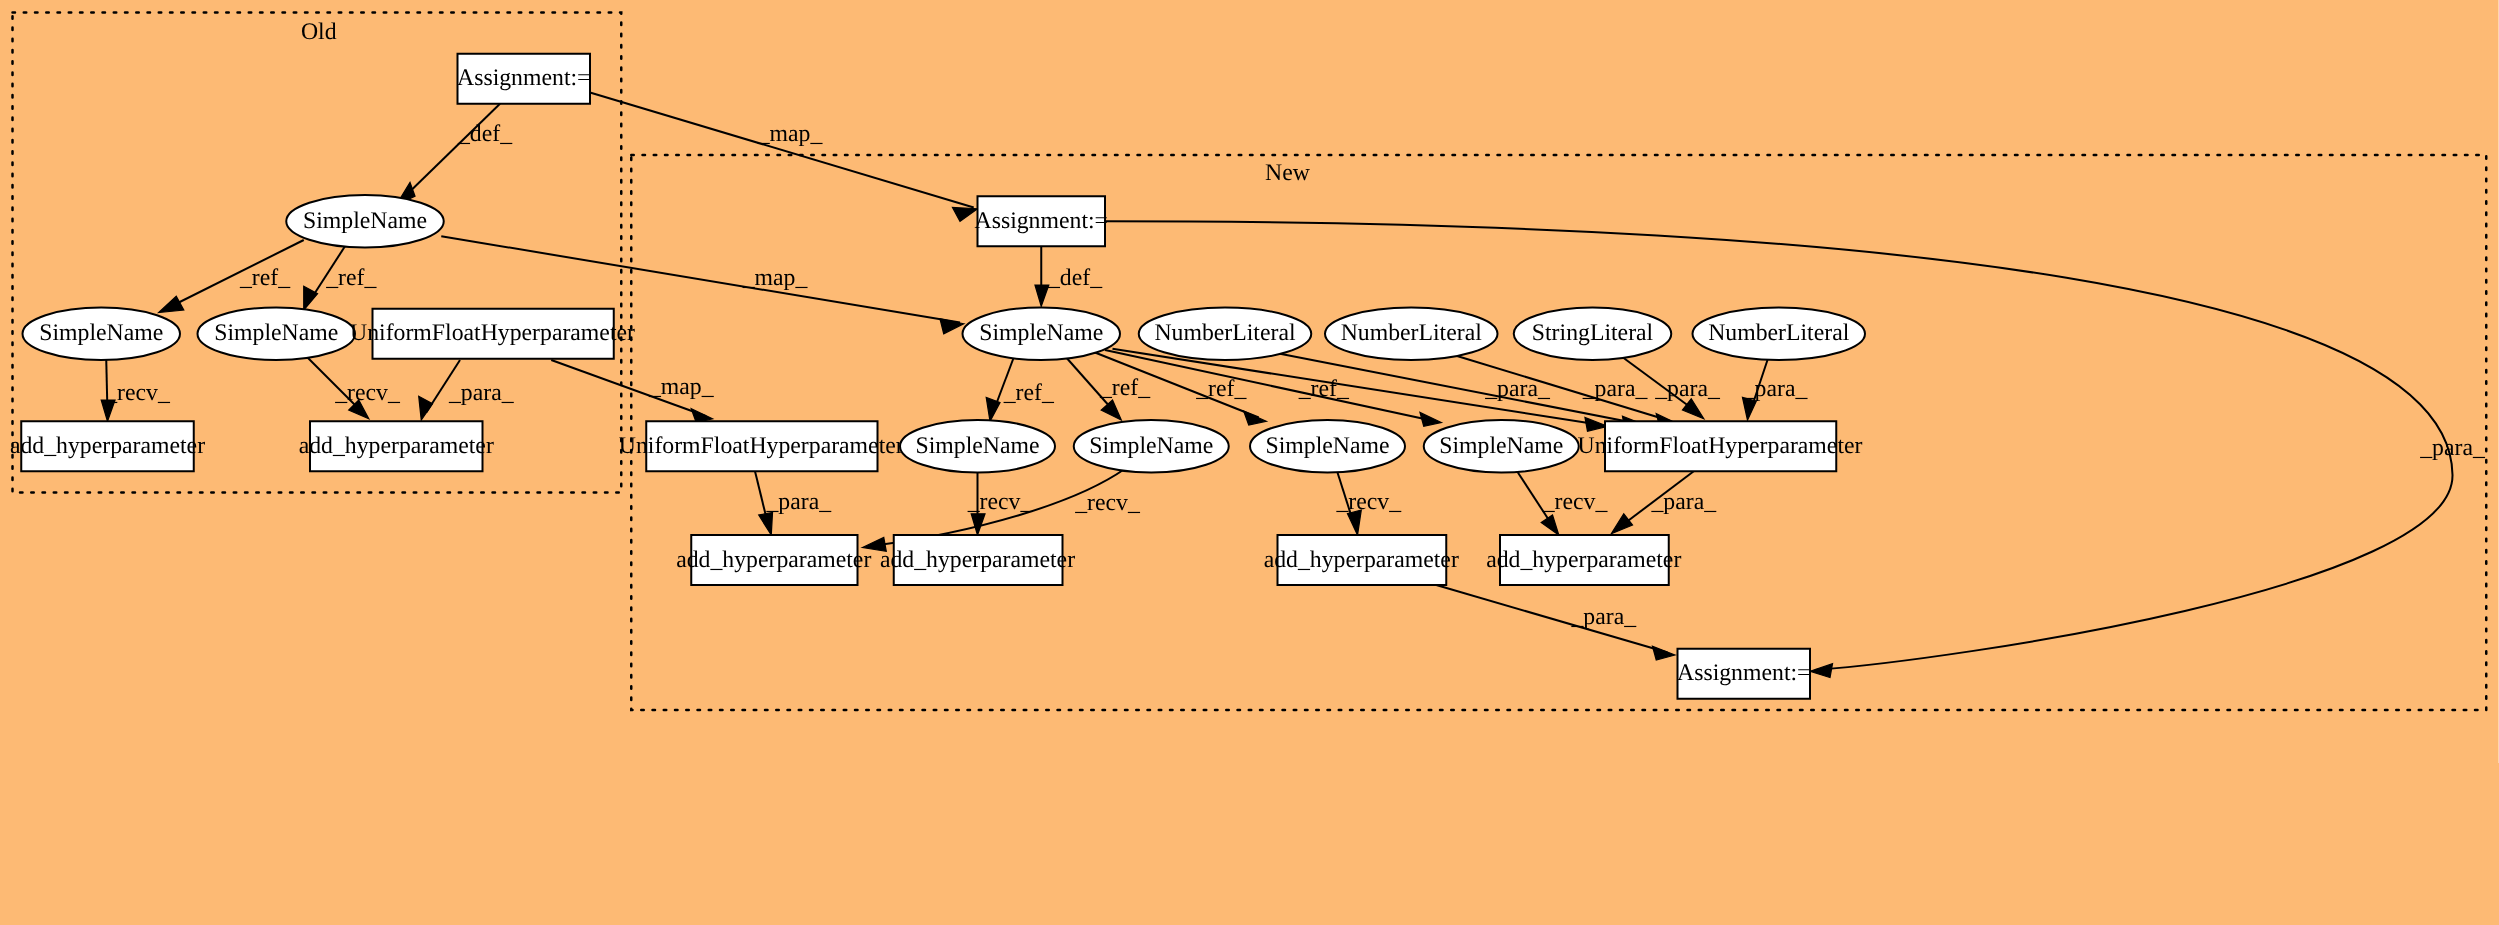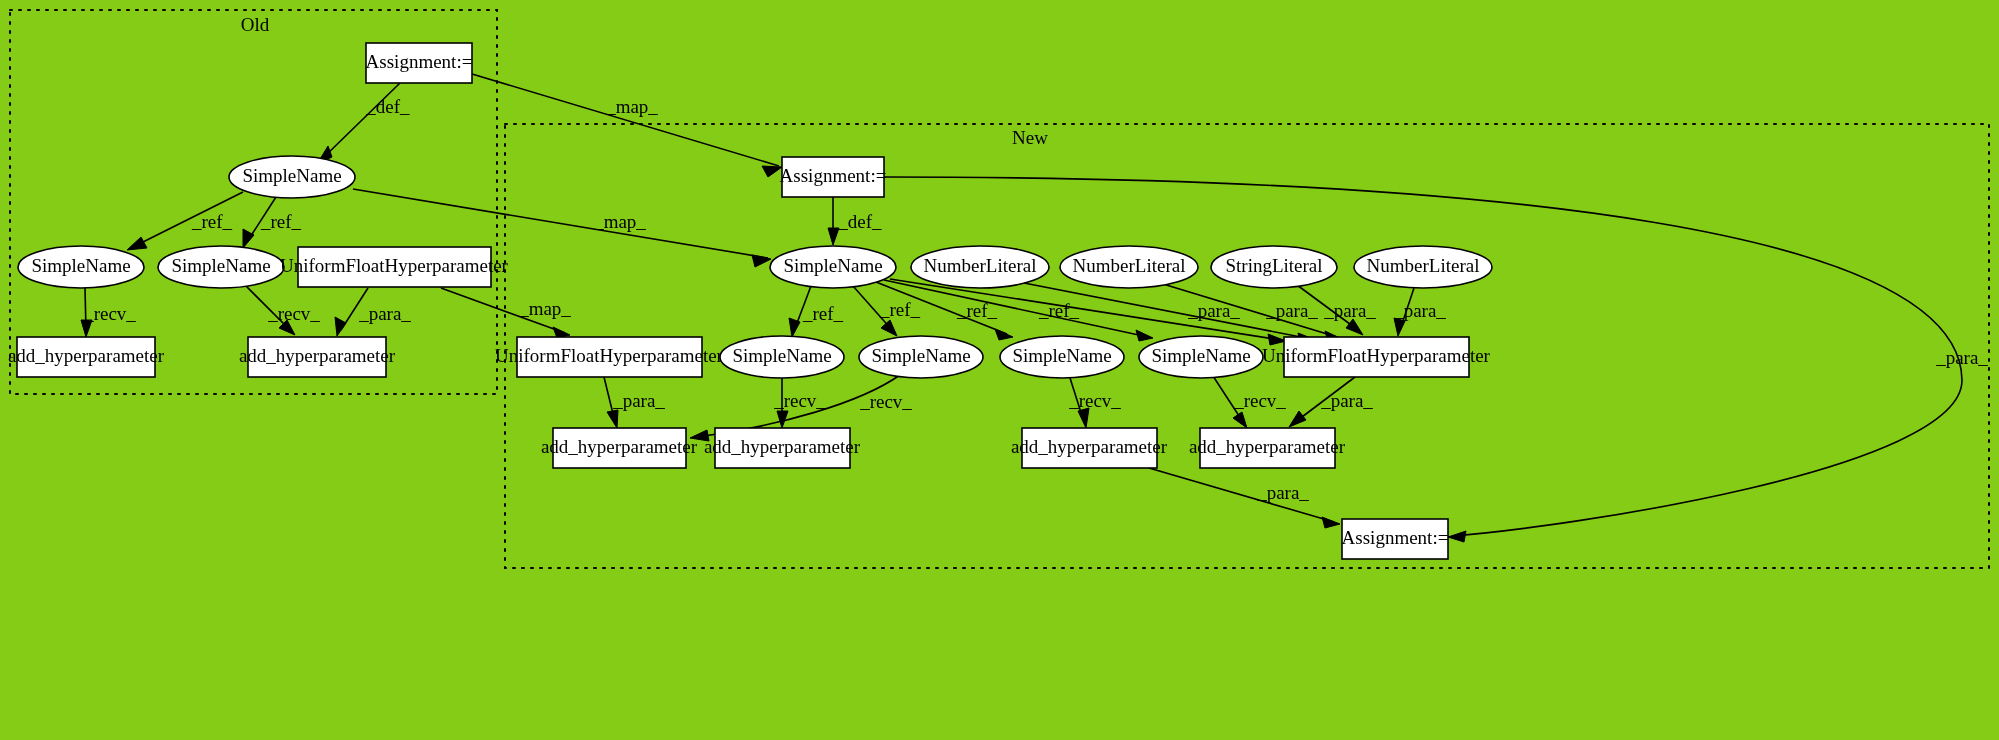--- a/index.html
+++ b/index.html
@@ -8,21 +8,21 @@
     padding: 0;
     background: #ffffff;
   }
   body {
     font-family: "Liberation Serif", "DejaVu Serif", serif;
   }
   #graph-root {
     position: relative;
     width: 1999px;
     height: 740px;
-    background: #84cc16;
+    background: #fdba74;
     overflow: hidden;
   }
   svg.graph-canvas {
     display: block;
     width: 1999px;
     height: 740px;
   }
   .cluster-border {
     fill: none;
     stroke: #000000;

